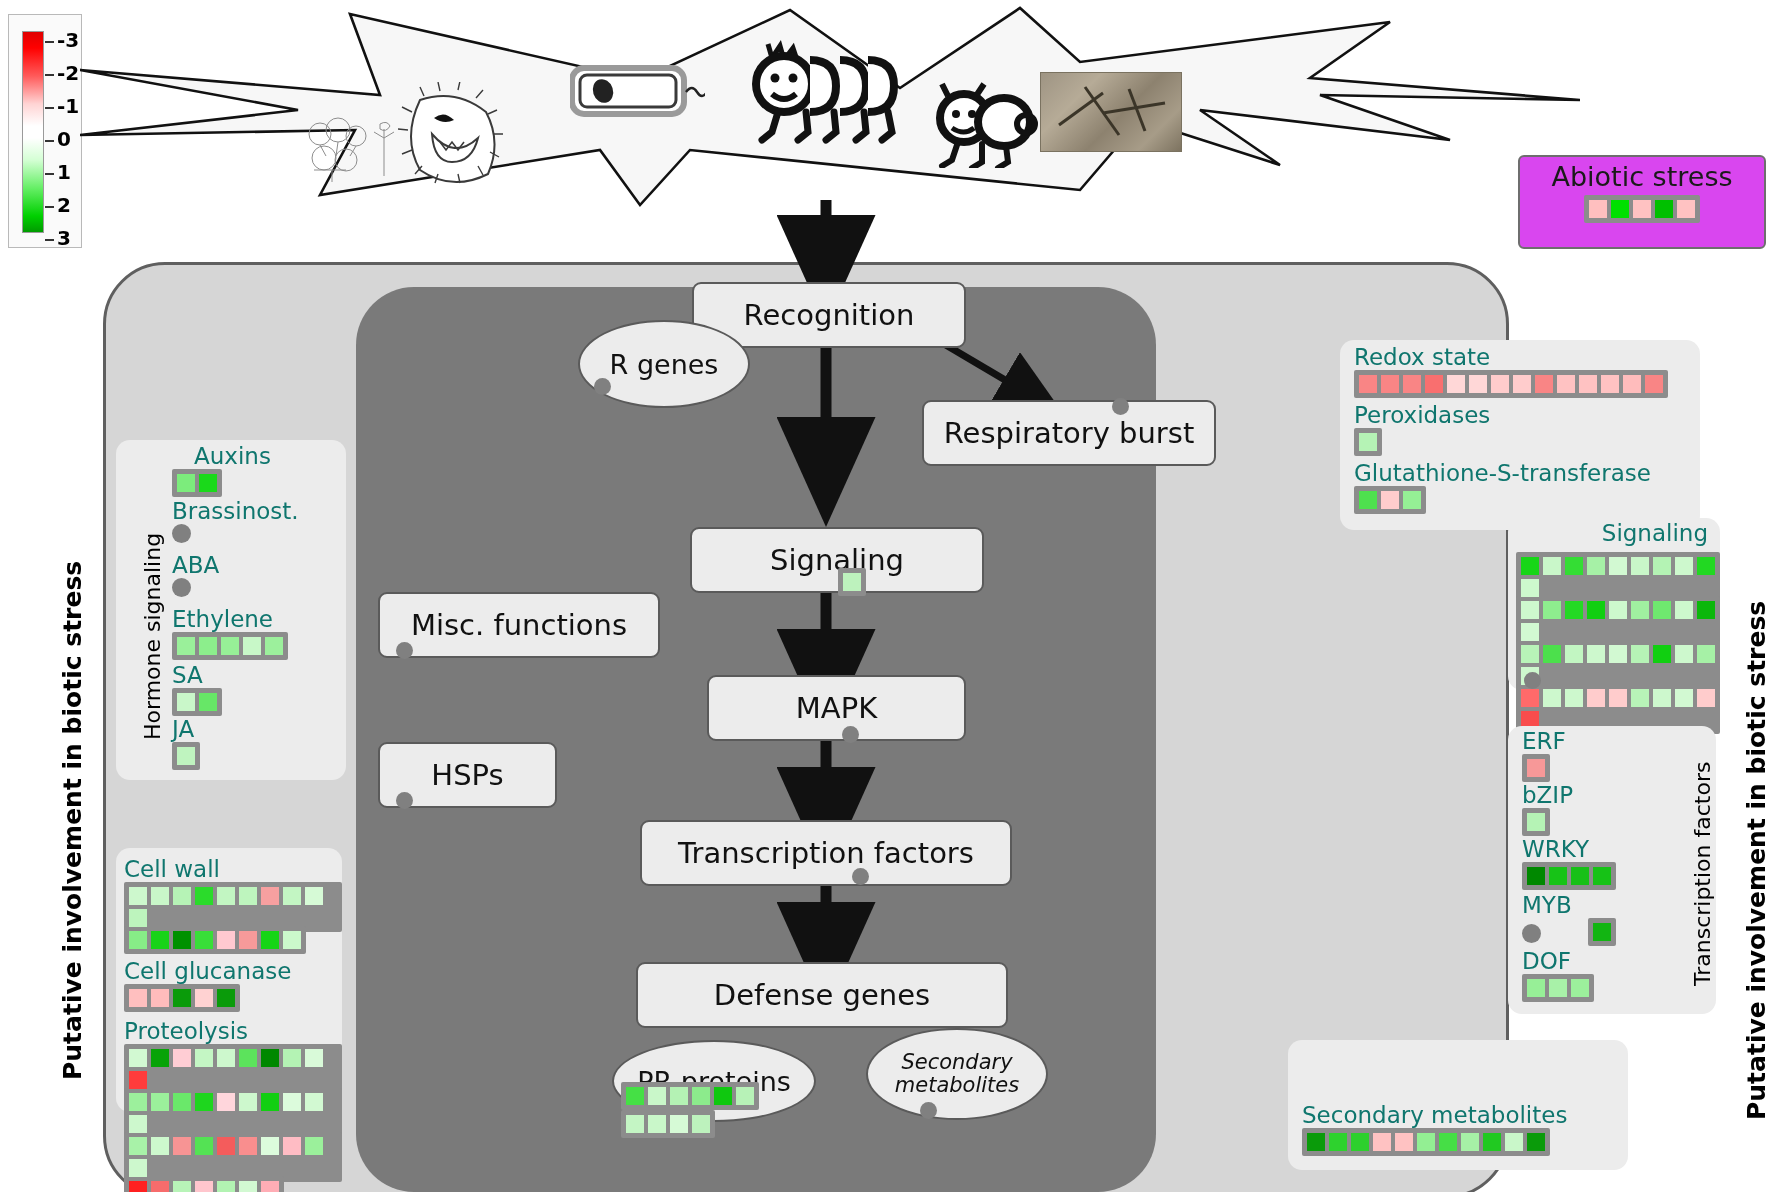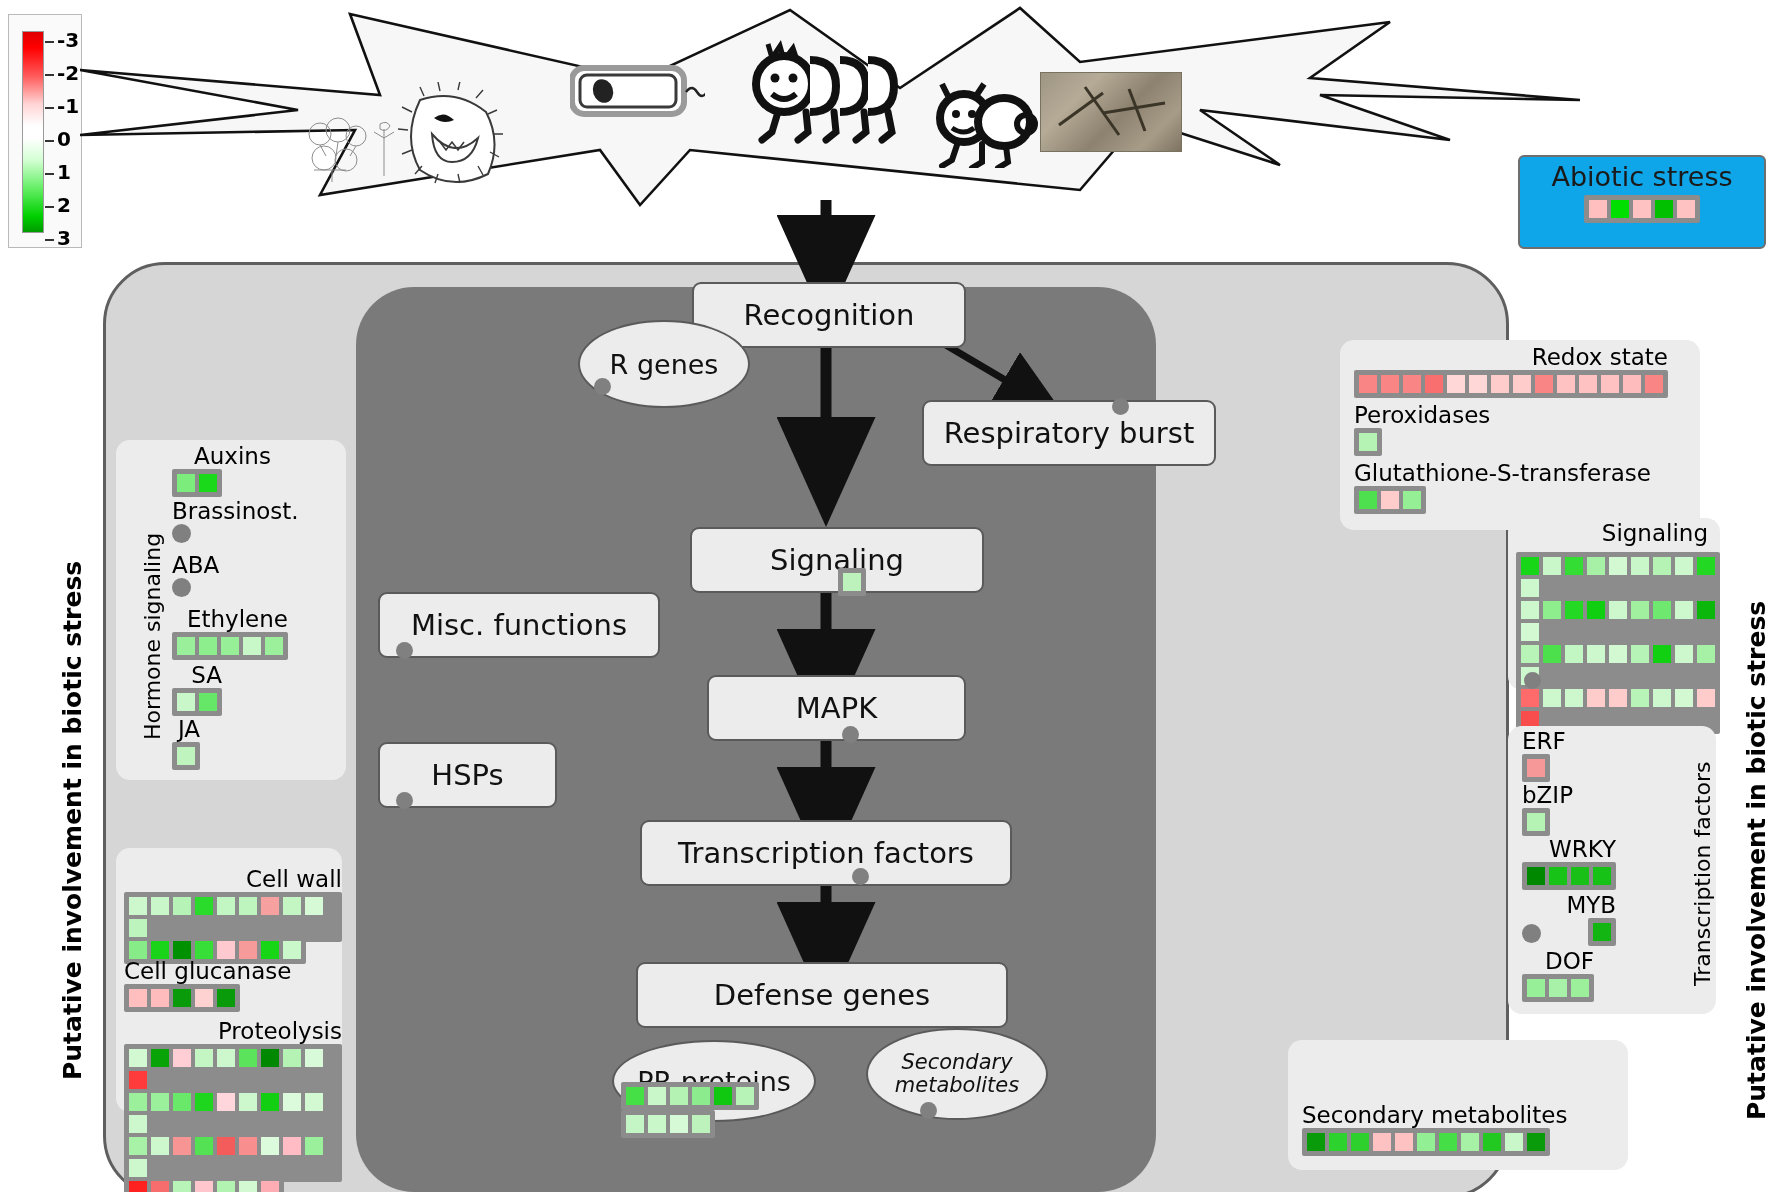--- a/index.html
+++ b/index.html
@@ -26,40 +26,40 @@
   
   #burst{position:absolute;left:80px;top:0px;width:1500px;height:230px;}
   #burst svg{position:absolute;left:0;top:0;}
   #burst .title{position:absolute;left:440px;top:148px;font-size:37px;font-weight:bold;
       letter-spacing:-0.5px;font-family:"DejaVu Sans","Liberation Sans",sans-serif;}
 
   .art{position:absolute;}
 
   
   #abiotic{position:absolute;left:1518px;top:155px;width:244px;height:90px;
-      background:#0ea5e9;border:2px solid #6e6e6e;border-radius:6px;}
+      background:#d946ef;border:2px solid #6e6e6e;border-radius:6px;}
   #abiotic .lab{font-size:27px;color:#1a1a1a;text-align:center;padding-top:4px;}
   #abiotic .hmwrap{text-align:center;margin-top:3px;}
 
   
   #outer{position:absolute;left:103px;top:262px;width:1400px;height:930px;
       background:#d6d6d6;border:3px solid #5f5f5f;border-radius:62px;}
   #inner{position:absolute;left:250px;top:22px;width:800px;height:905px;
       background:#7a7a7a;border-radius:58px;}
 
   
   .box{position:absolute;background:#ececec;border:2px solid #5a5a5a;border-radius:9px;
        text-align:center;font-size:29px;color:#111;display:flex;align-items:center;justify-content:center;}
   .oval{position:absolute;background:#ececec;border:2px solid #5a5a5a;border-radius:50%;
        text-align:center;display:flex;align-items:center;justify-content:center;font-size:27px;color:#111;}
   .anchor{position:absolute;width:17px;height:17px;border-radius:50%;background:#808080;}
 
   
   .panel{position:absolute;background:#ececec;border-radius:14px;}
-  .plab{font-size:23px;color:#000000;white-space:nowrap;text-align:right;}
+  .plab{font-size:23px;color:#0f766e;white-space:nowrap;}
 
   .vlabel{position:absolute;font-weight:bold;font-size:25px;white-space:nowrap;
       transform-origin:0 0;}
   .vlabel.sm{font-size:22px;font-weight:normal;}
 </style>
 </head>
 <body>
 
 <div id="legend">
   <div class="bar"></div>
@@ -264,21 +264,21 @@
     <div class="plab">SA</div>
     <span class="hm"><span class="cell" style="background: rgb(201, 247, 201);"></span><span class="cell" style="background: rgb(103, 231, 103);"></span></span>
   </div>
   <div style="position:absolute;left:56px;top:276px">
     <div class="plab">JA</div>
     <span class="hm"><span class="cell" style="background: rgb(191, 244, 191);"></span></span>
   </div>
 </div>
 
 <div class="panel" style="left:116px;top:848px;width:226px;height:264px">
-  <div style="position:absolute;left:8px;top:18px">
+  <div style="position:absolute;left:8px;top:8px">
     <div class="plab">Cell wall</div>
     <span class="hm" style="display:block;width:fit-content"><span class="cell" style="background: rgb(205, 248, 205);"></span><span class="cell" style="background: rgb(201, 247, 201);"></span><span class="cell" style="background: rgb(182, 243, 182);"></span><span class="cell" style="background: rgb(43, 219, 43);"></span><span class="cell" style="background: rgb(194, 246, 194);"></span><span class="cell" style="background: rgb(190, 245, 190);"></span><span class="cell" style="background: rgb(247, 160, 160);"></span><span class="cell" style="background: rgb(195, 246, 195);"></span><span class="cell" style="background: rgb(214, 250, 214);"></span><span class="cell" style="background: rgb(189, 244, 189);"></span></span>
     <span class="hm" style="display:block;width:fit-content;margin-top:-6px"><span class="cell" style="background: rgb(135, 236, 135);"></span><span class="cell" style="background: rgb(25, 212, 25);"></span><span class="cell" style="background: rgb(0, 145, 0);"></span><span class="cell" style="background: rgb(56, 222, 56);"></span><span class="cell" style="background: rgb(255, 201, 208);"></span><span class="cell" style="background: rgb(247, 154, 154);"></span><span class="cell" style="background: rgb(22, 214, 22);"></span><span class="cell" style="background: rgb(203, 248, 203);"></span></span>
   </div>
   <div style="position:absolute;left:8px;top:110px">
     <div class="plab">Cell glucanase</div>
     <span class="hm"><span class="cell" style="background: rgb(255, 191, 191);"></span><span class="cell" style="background: rgb(255, 188, 188);"></span><span class="cell" style="background: rgb(10, 155, 10);"></span><span class="cell" style="background: rgb(255, 210, 210);"></span><span class="cell" style="background: rgb(10, 155, 10);"></span></span>
   </div>
   <div style="position:absolute;left:8px;top:170px">
     <div class="plab">Proteolysis</div>

